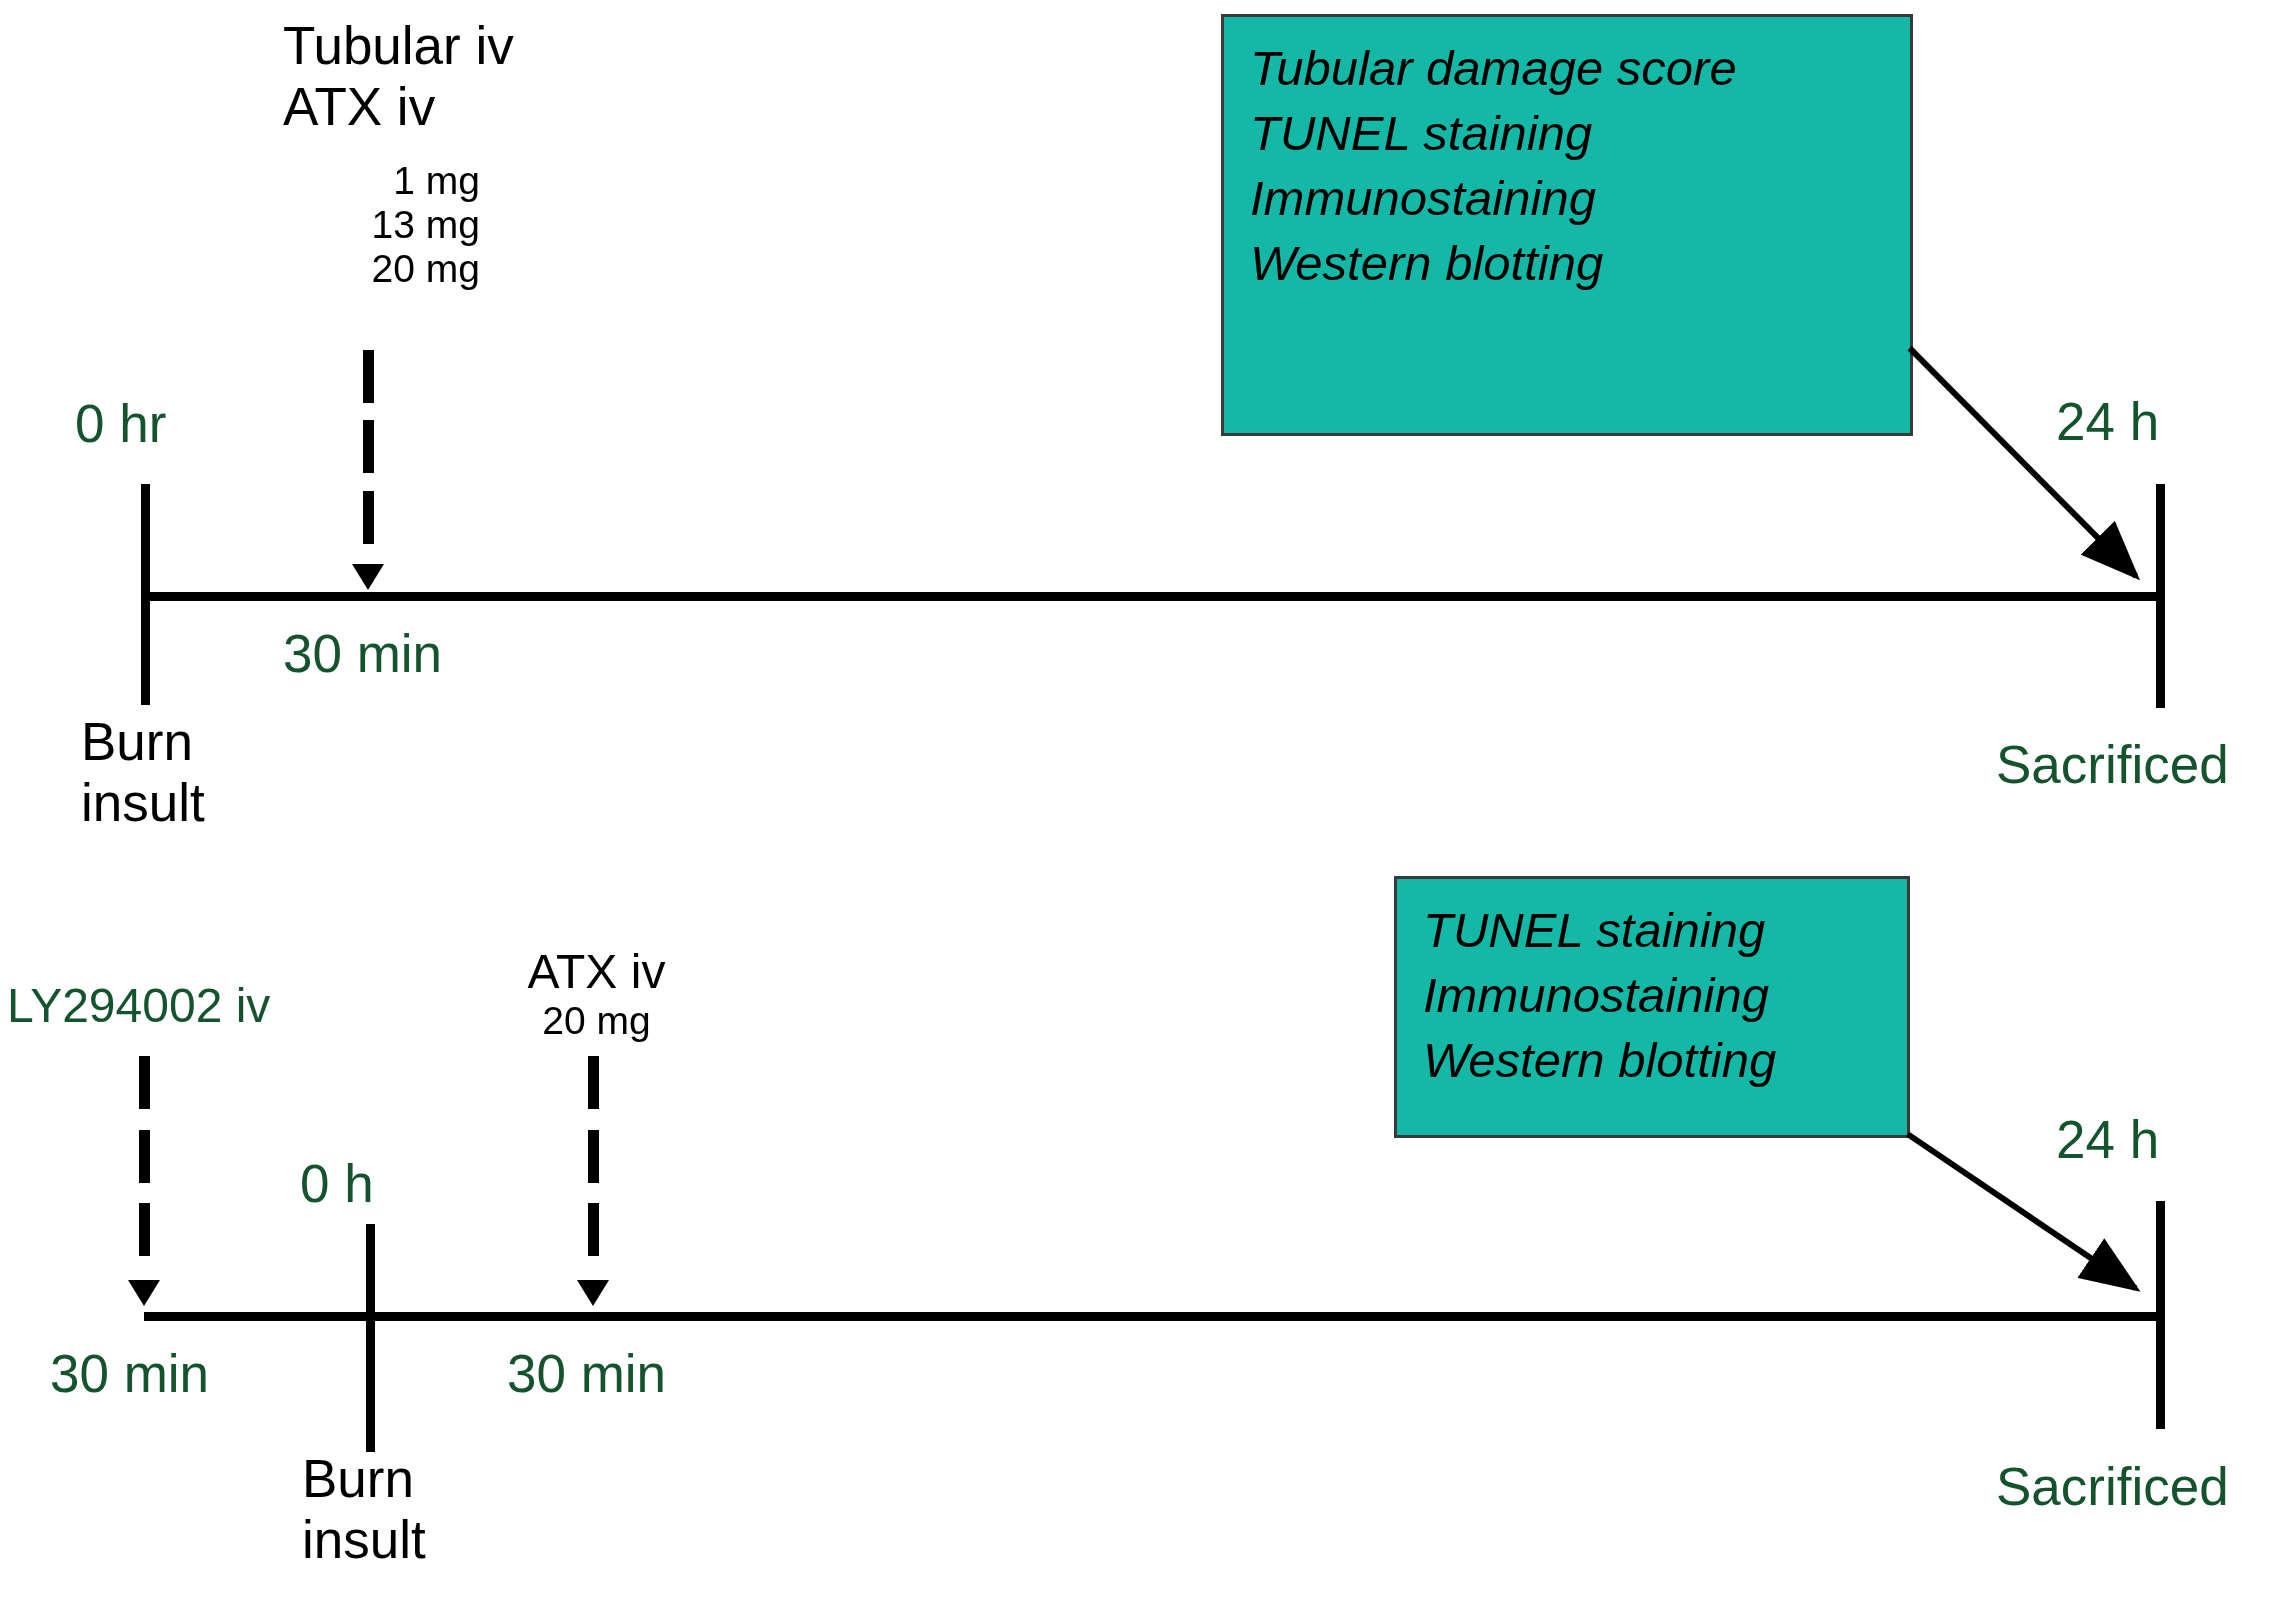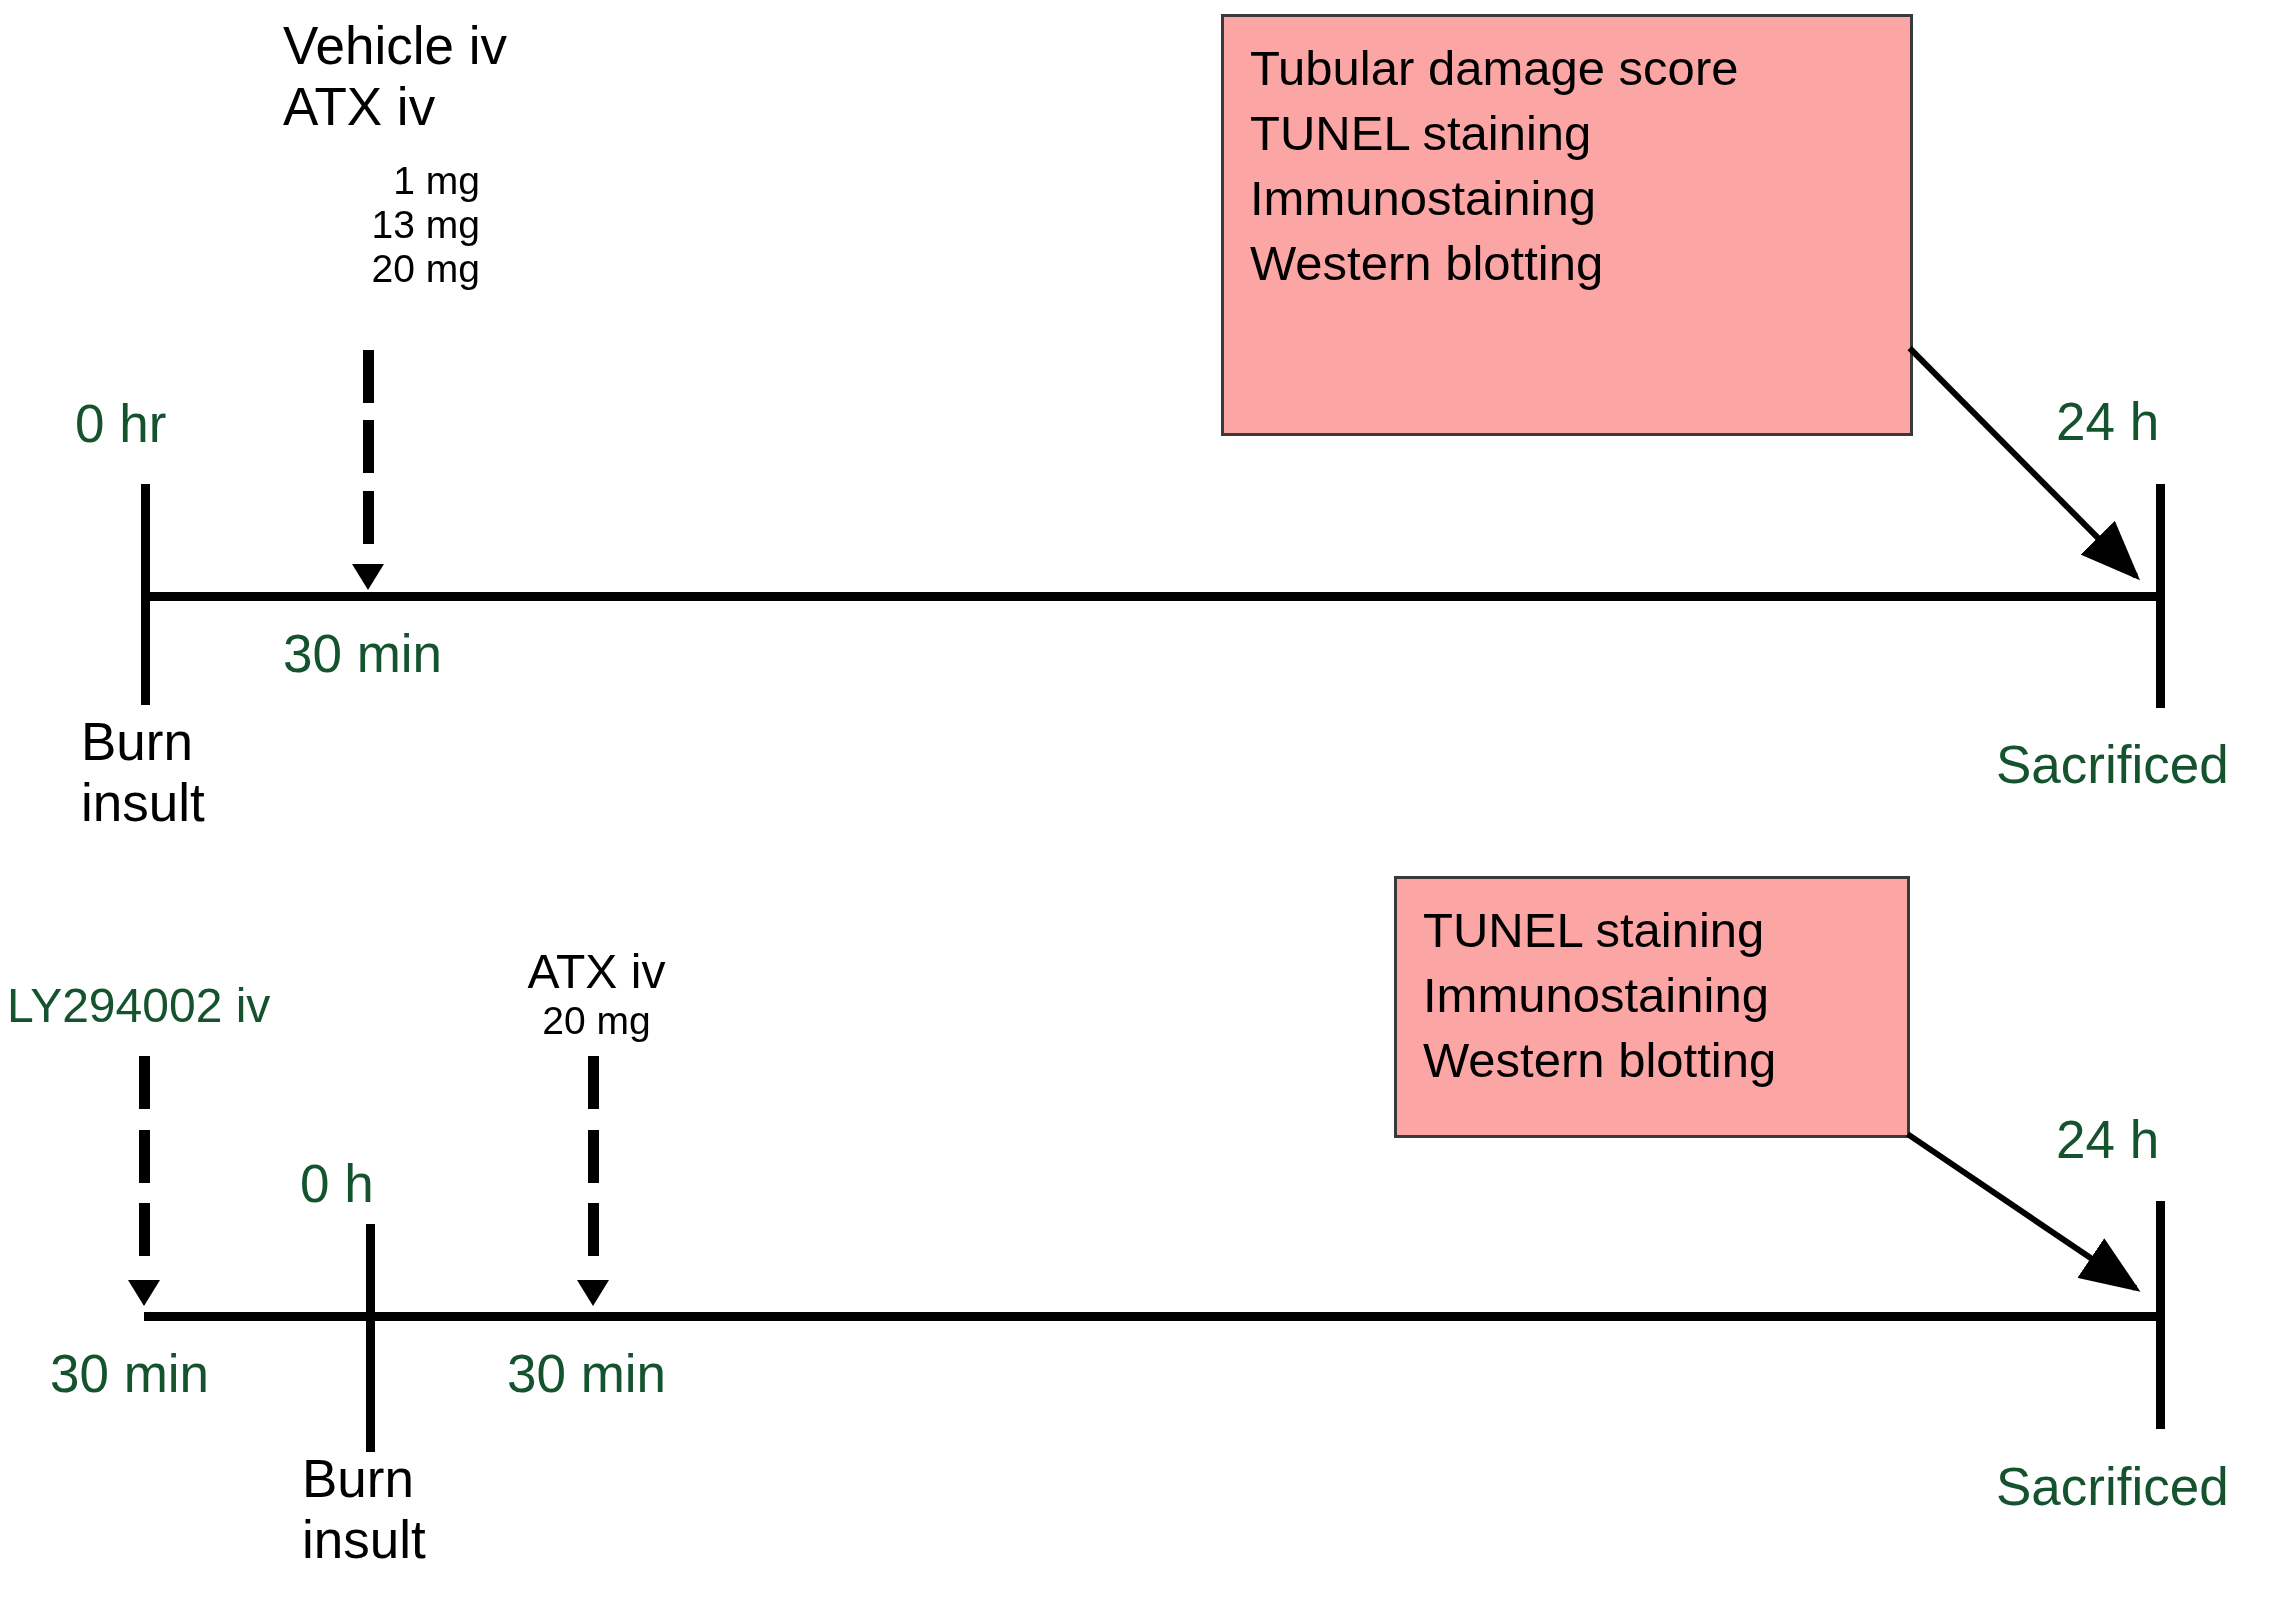--- a/index.html
+++ b/index.html
@@ -58,22 +58,23 @@
     height: 0;
     border-left: 16.3px solid transparent;
     border-right: 16.3px solid transparent;
     border-top: 26px solid #000;
   }
 
   
   .box {
     position: absolute;
     border: 3.4px solid #3a3a3a;
-    background: #fca5a5;
+    background: #14b8a6;
     box-sizing: border-box;
+    font-style: italic;
   }
   .box .lines {
     position: absolute;
     left: 26px;
     top: 19px;
   }
   .box .lines div {
     font-size: 49px;
     line-height: 1.33;
     white-space: pre;
@@ -81,21 +82,21 @@
 
   
   svg.diag { position: absolute; overflow: visible; }
 </style>
 </head>
 <body>
 
 <div id="canvas">
 
   <div class="stack" style="left:283px; top:15.4px;">
-    <div class="t-lg">Vehicle iv</div>
+    <div class="t-lg">Tubular iv</div>
     <div class="t-lg">ATX iv</div>
   </div>
 
   <div class="stack" style="left:283px; top:159px; width:197px; text-align:right;">
     <div class="t-sm">1 mg</div>
     <div class="t-sm">13 mg</div>
     <div class="t-sm">20 mg</div>
   </div>
 
   <div class="dasharrow" style="left:363px; top:350px; height:248px;">

